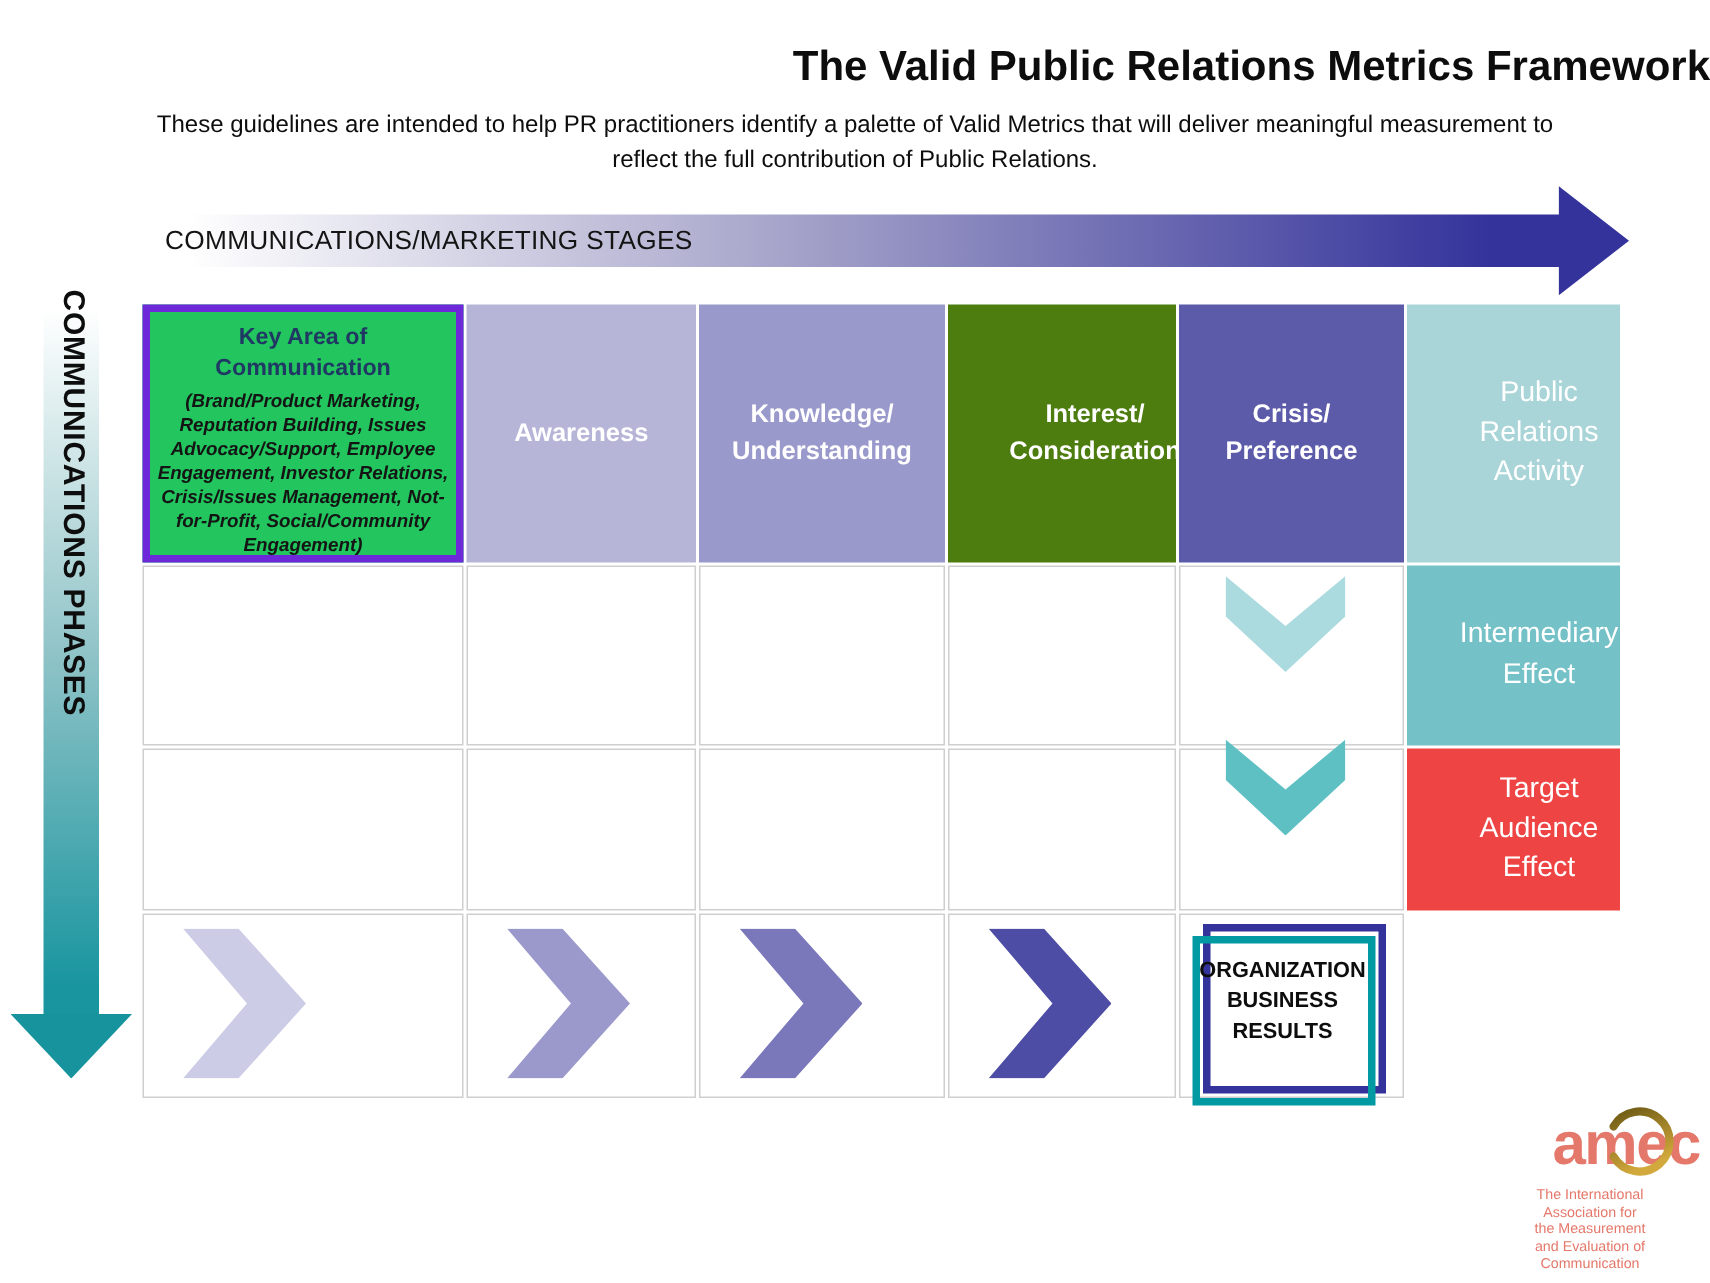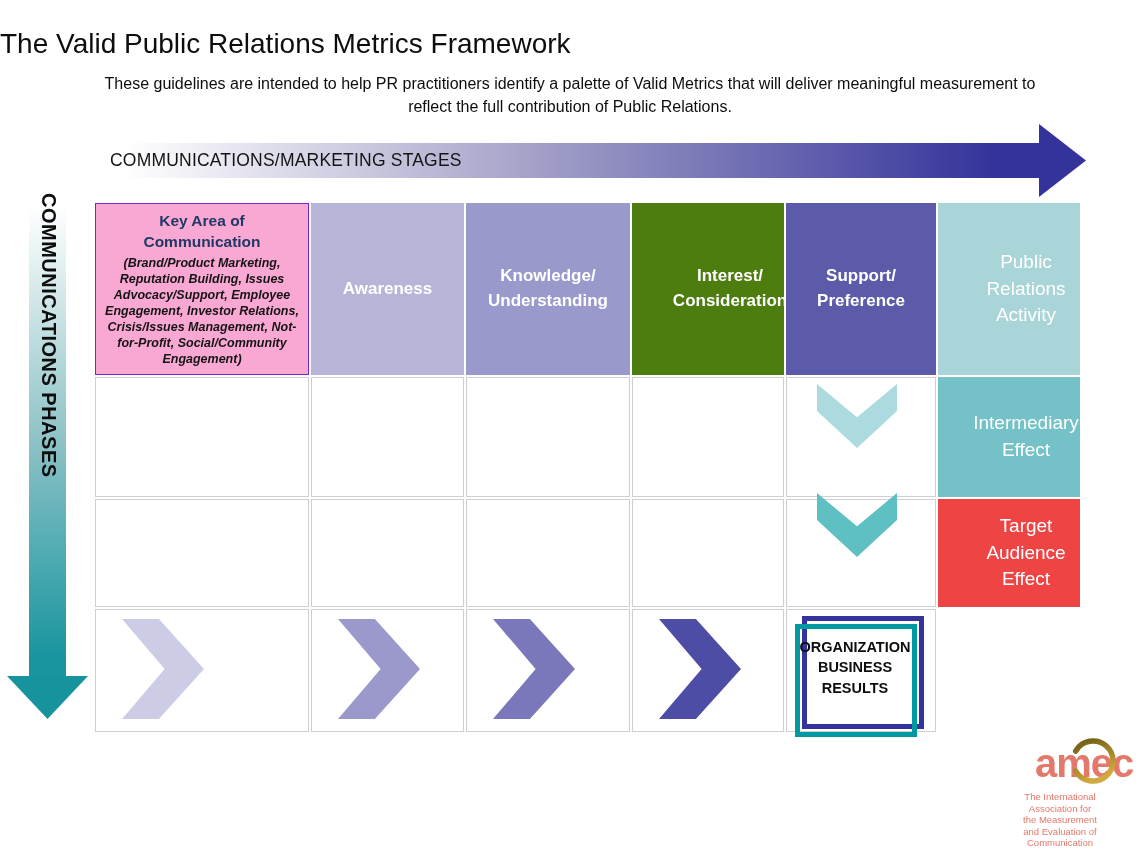--- a/index.html
+++ b/index.html
@@ -1,21 +1,21 @@
 <!DOCTYPE html>
 <html><head>
 <meta charset="utf-8">
 <style>
   html,body{margin:0;padding:0;background:#fff;}
   .canvas{position:relative;width:1140px;height:855px;background:#ffffff;overflow:hidden;
           font-family:"Liberation Sans",sans-serif;color:#111;}
 
   
-  .main-title{position:absolute;left:0;top:28px;width:1140px;text-align:left;
-              font-size:28px;font-weight:normal;color:#0d0d0d;}
+  .main-title{position:absolute;left:0;top:28px;width:1140px;text-align:right;
+              font-size:28px;font-weight:bold;color:#0d0d0d;}
   .sub-title{position:absolute;left:40px;top:72px;width:1060px;text-align:center;
              font-size:16px;line-height:23px;color:#0d0d0d;white-space:pre-line;}
 
   
   .stages-arrow-body{position:absolute;left:106px;top:143px;width:934px;height:35px;
       background:linear-gradient(to right,#ffffff 2%,#a5a3c9 45%,#34339b 95%);}
   .stages-arrow-head{position:absolute;left:1039px;top:124px;width:47px;height:73px;
       background:#34339b;clip-path:polygon(0 0,100% 50%,0 100%);}
   .stages-label{position:absolute;left:110px;top:143px;height:35px;line-height:35px;
       font-size:17.5px;font-weight:normal;color:#141414;letter-spacing:.2px;}
@@ -29,21 +29,21 @@
       display:flex;align-items:center;justify-content:center;}
   .phases-label span{writing-mode:vertical-rl;font-size:20px;font-weight:bold;
       color:#0d0d0d;letter-spacing:.5px;white-space:nowrap;}
 
   
   .matrix{position:absolute;left:95px;top:203px;display:grid;
       grid-template-columns:214px 153px 164px 152px 150px 142px;
       grid-template-rows:172px 120px 108px 123px;gap:2px;}
   .cell{position:relative;box-sizing:border-box;}
   .blank{background:#ffffff;border:1px solid #cfcfcf;padding-left:40px;}
-  .corner{background:#f9a8d4;border:1px solid #6d28d9;text-align:center;padding-top:7px;}
+  .corner{background:#22c55e;border:5px solid #6d28d9;text-align:center;padding-top:7px;}
   .corner-title{font-size:15.5px;font-weight:bold;color:#1f3864;line-height:1.35;white-space:pre-line;}
   .corner-sub{margin-top:2px;font-size:12.5px;font-weight:bold;font-style:italic;
       color:#141414;line-height:1.28;white-space:pre-line;}
   .stage-head{display:flex;align-items:center;justify-content:center;text-align:center;
       color:#ffffff;font-size:17px;font-weight:bold;line-height:1.45;white-space:pre-line;}
   .phase-head{display:flex;align-items:center;justify-content:center;text-align:center;
       color:#ffffff;font-size:19px;font-weight:normal;line-height:1.4;white-space:pre-line;padding-left:34px;}
 
   
   .chev-right{position:absolute;left:26px;top:9px;width:82px;height:100px;
@@ -106,21 +106,21 @@
     </div>
     <div class="cell stage-head" style="background-color: rgb(154, 153, 204);">
       <span>Knowledge/
 Understanding</span>
     </div>
     <div class="cell stage-head" style="background-color: #4d7c0f; padding-left: 44px;">
       <span>Interest/
 Consideration</span>
     </div>
     <div class="cell stage-head" style="background-color: rgb(92, 91, 170);">
-      <span>Support/
+      <span>Crisis/
 Preference</span>
     </div>
 
     <div class="cell phase-head" style="background-color: rgb(169, 213, 216);">
       <span>Public Relations
 Activity</span>
     </div>
     <div class="cell blank"></div>
     <div class="cell blank"></div>
     <div class="cell blank"></div>

